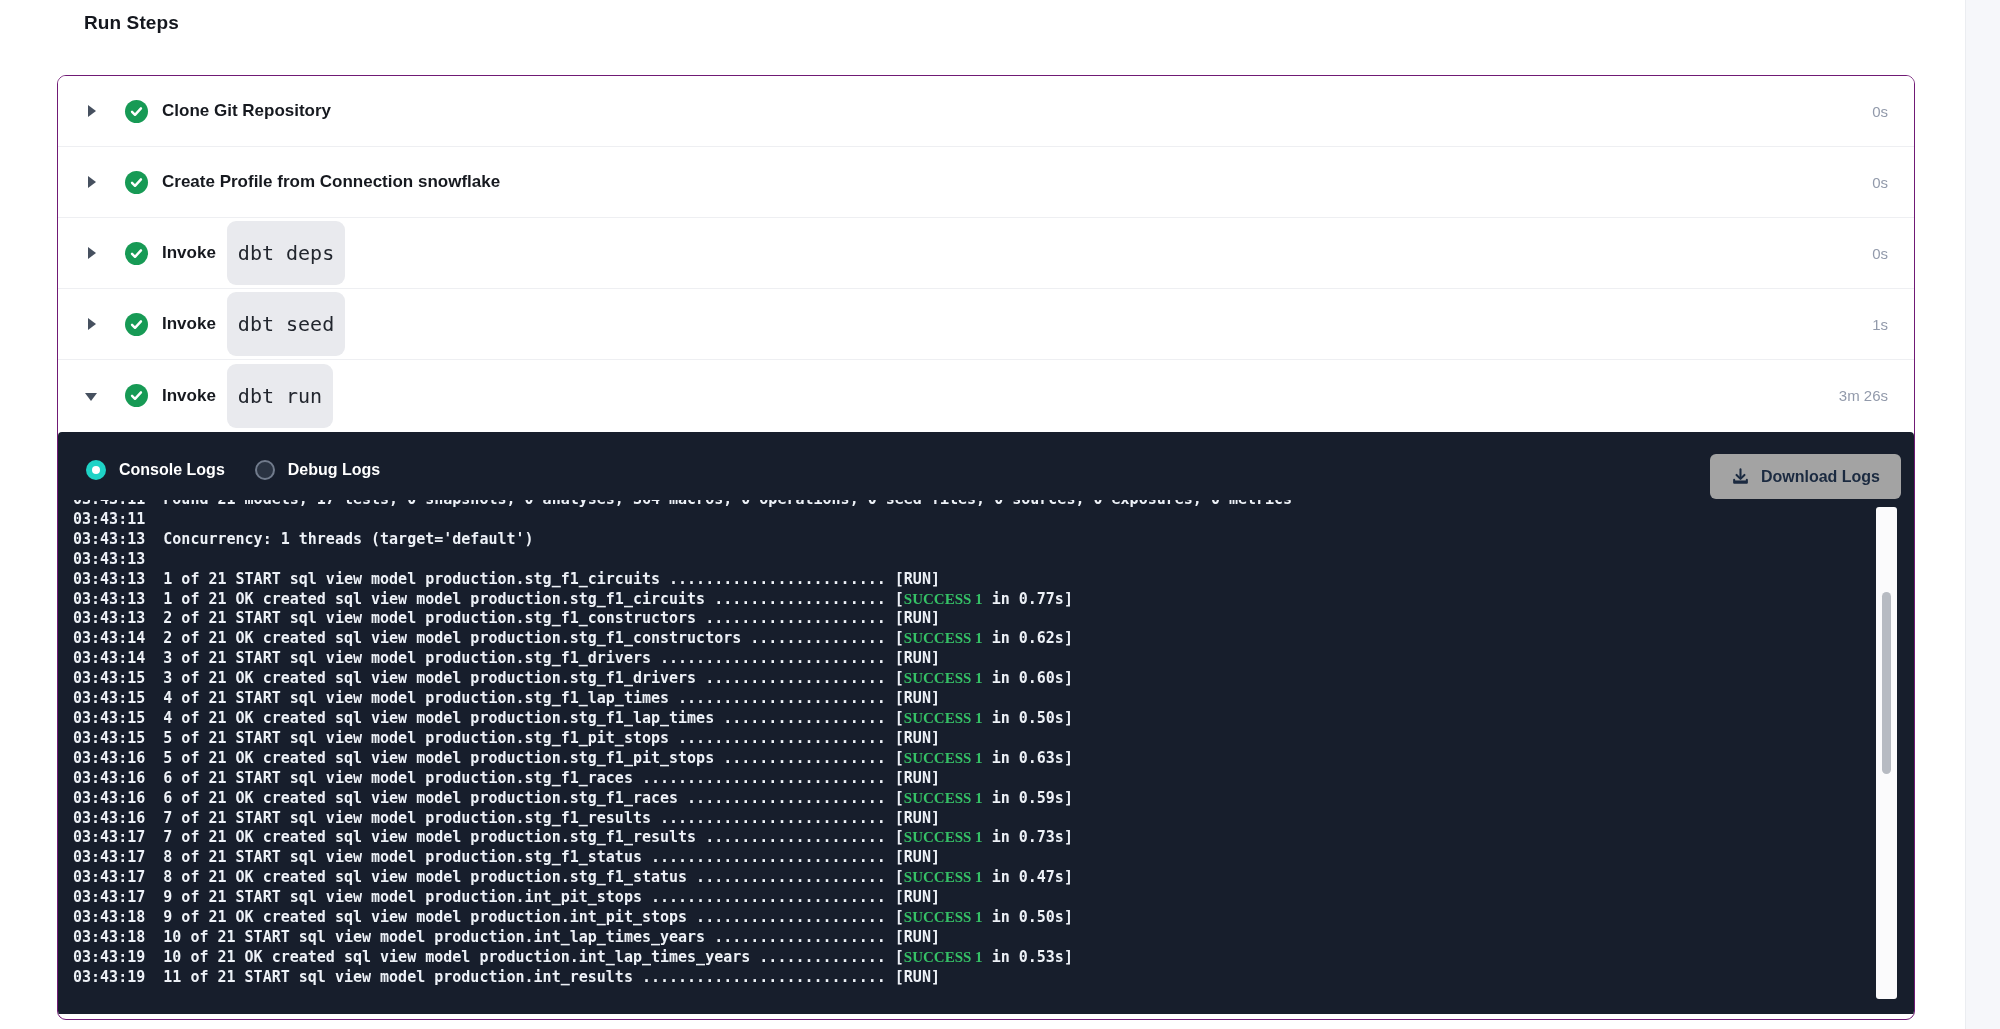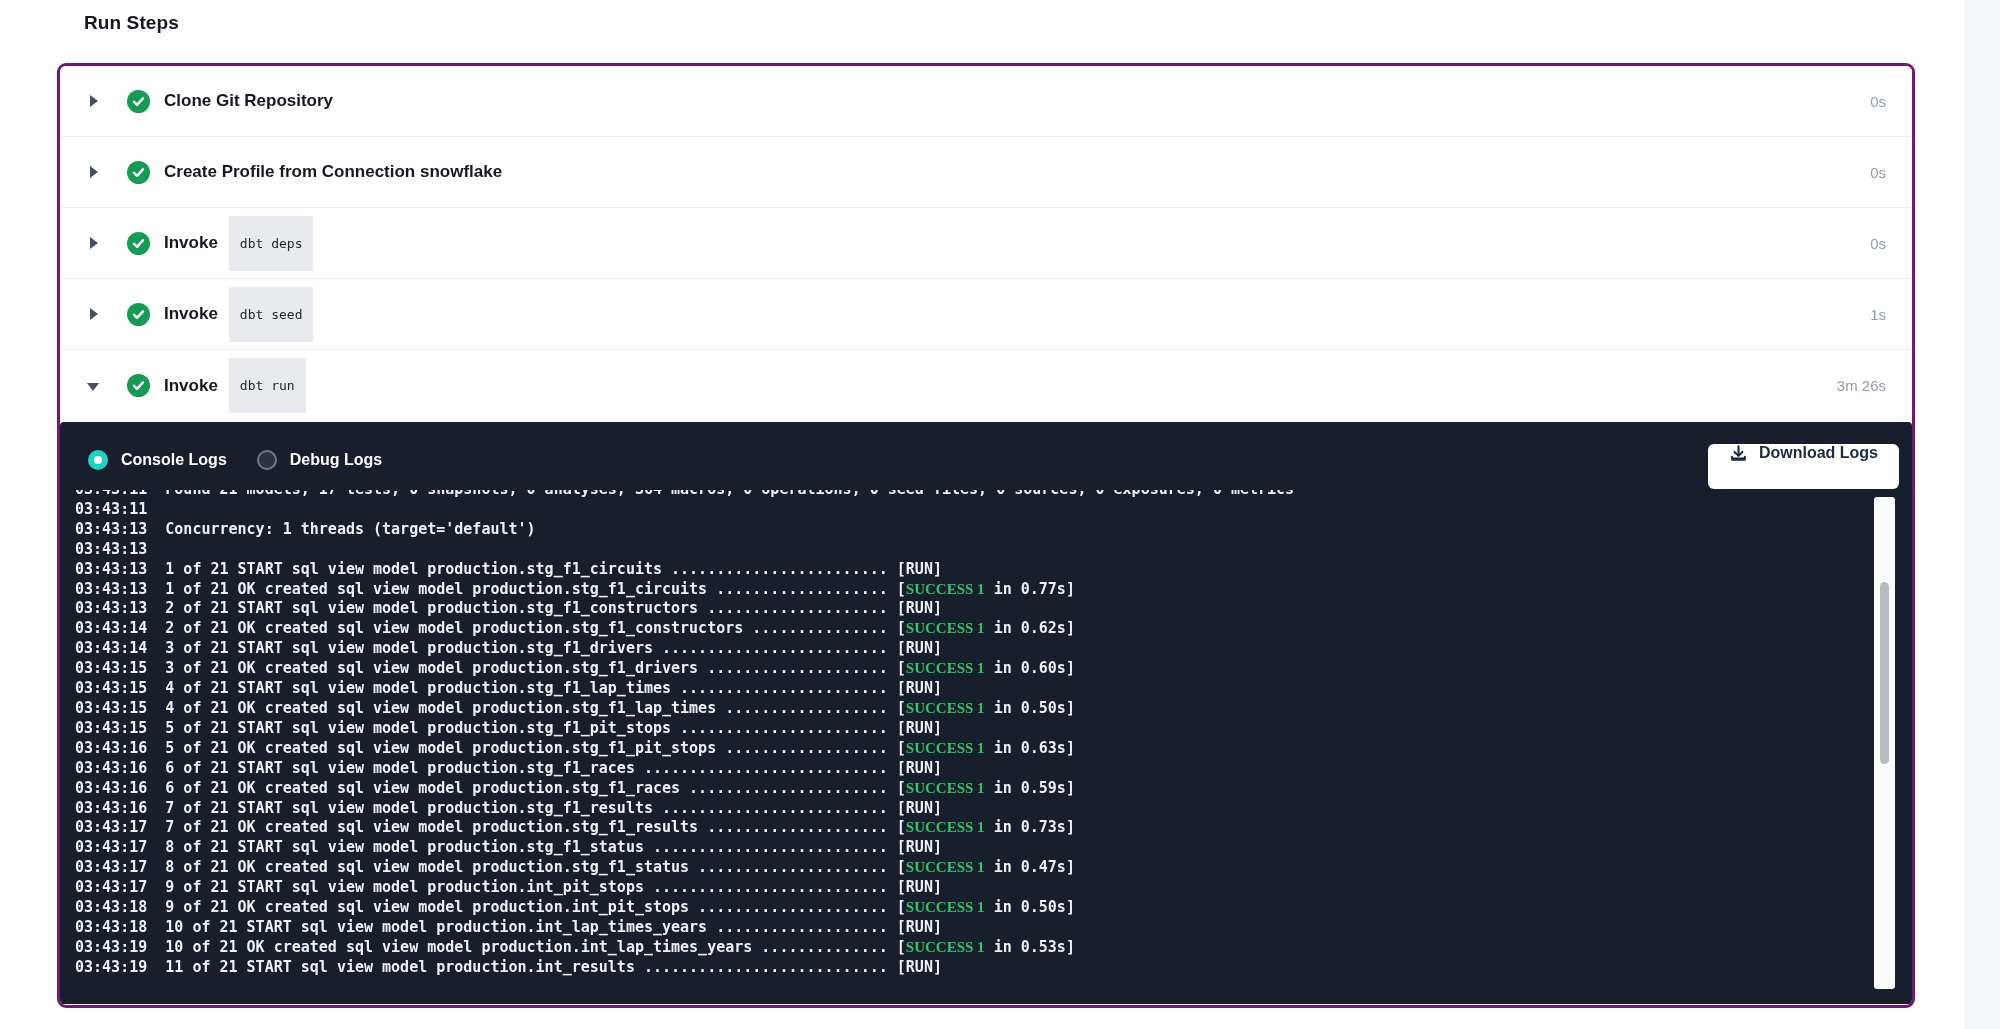--- a/index.html
+++ b/index.html
@@ -5,53 +5,53 @@
   * { margin:0; padding:0; box-sizing:border-box; }
   html,body { width:2000px; height:1029px; overflow:hidden; background:#ffffff;
     font-family:"Liberation Sans", sans-serif; }
 
   .page-title { position:absolute; left:44px; top:12px; font-size:19px; font-weight:700;
     color:#14171e; letter-spacing:0.1px;margin-left:40px; }
 
   .right-gutter { position:absolute; top:0; right:0; width:35px; height:1029px;
     background:#f6f7fa; border-left:1px solid #ebedf1; }
 
-  .card { position:absolute; left:57px; top:63px; width:1858px; height:945px;
-    background:#ffffff; border:3px solid #701a75; border-radius:9px; overflow:hidden; }
+  .card { position:absolute; left:57px; top:75px; width:1858px; height:945px;
+    background:#ffffff; border:1px solid #701a75; border-radius:9px; overflow:hidden; }
 
   
   .step-row { height:71px; display:flex; align-items:center; padding:0 26px 0 27px;
     border-bottom:1px solid #eeeff2; background:#fff; cursor:pointer; }
   .step-row.expanded { border-bottom:none; }
   .caret { width:14px; height:14px; margin-right:26px; position:relative; flex:0 0 auto; }
   .caret.right::before { content:""; position:absolute; left:3px; top:1px;
     border-left:8px solid #46505f; border-top:6px solid transparent; border-bottom:6px solid transparent; }
   .caret.down::before { content:""; position:absolute; left:0; top:4px;
     border-top:8px solid #46505f; border-left:6px solid transparent; border-right:6px solid transparent; }
   .check-circle { width:23px; height:23px; border-radius:50%; background:#179a55;
     margin-right:14px; flex:0 0 auto; display:flex; align-items:center; justify-content:center; }
   .step-title { font-size:17px; font-weight:700; color:#16191f; }
-  .cmd-badge { font-family:"DejaVu Sans Mono", monospace; font-size:13px; color:#22262e;
-    background:#e9eaee; border-radius:0; padding:20px 11px; margin-left:11px; }
+  .cmd-badge { font-family:"DejaVu Sans Mono", monospace; font-size:20px; color:#22262e;
+    background:#e9eaee; border-radius:9px; padding:20px 11px; margin-left:11px; }
   .step-duration { margin-left:auto; font-size:15px; color:#929aab; }
 
   
   .console { position:absolute; left:0; top:356px; width:100%; height:582px;
     background:#171e2c; border-radius:4px 4px 0 0; }
   .console-header { position:relative; height:75px; display:flex; align-items:center;
     padding:0 28px; }
   .radio-group { display:flex; align-items:center; margin-right:30px; cursor:pointer; }
   .radio { width:20px; height:20px; border-radius:50%; margin-right:13px; position:relative; }
   .radio.selected { background:#1ed3c6; }
   .radio.selected::after { content:""; position:absolute; left:6px; top:6px; width:8px; height:8px;
     border-radius:50%; background:#ffffff; }
   .radio.unselected { background:#2a3342; border:2.5px solid #717b8c; }
   .radio-label { font-size:16px; font-weight:700; color:#ffffff; }
-  .download-btn { position:absolute; right:13px; top:22px; height:45px; background:#ffffff;
-    border:none; border-radius:6px; display:flex; align-items:flex-start; padding:0 21px;
+  .download-btn { position:absolute; right:13px; top:22px; height:45px; background:#a3a3a3;
+    border:none; border-radius:6px; display:flex; align-items:center; padding:0 21px;
     font-family:"Liberation Sans", sans-serif; font-size:16px; font-weight:600; color:#1b2a40;
     cursor:pointer; }
   .download-btn svg { margin-right:11px; }
 
   .log-viewport { position:absolute; left:15px; right:45px; top:68px; bottom:8px; overflow:hidden; }
   .log-line { font-family:"DejaVu Sans Mono", monospace; font-size:15px; font-weight:700;
     line-height:19.9px; color:#edf1f7; white-space:pre; }
   .log-line.clipped { margin-top:-10px; }
   .log-line .ok { color:#35c166;font-family:Liberation Serif, serif; }
 

